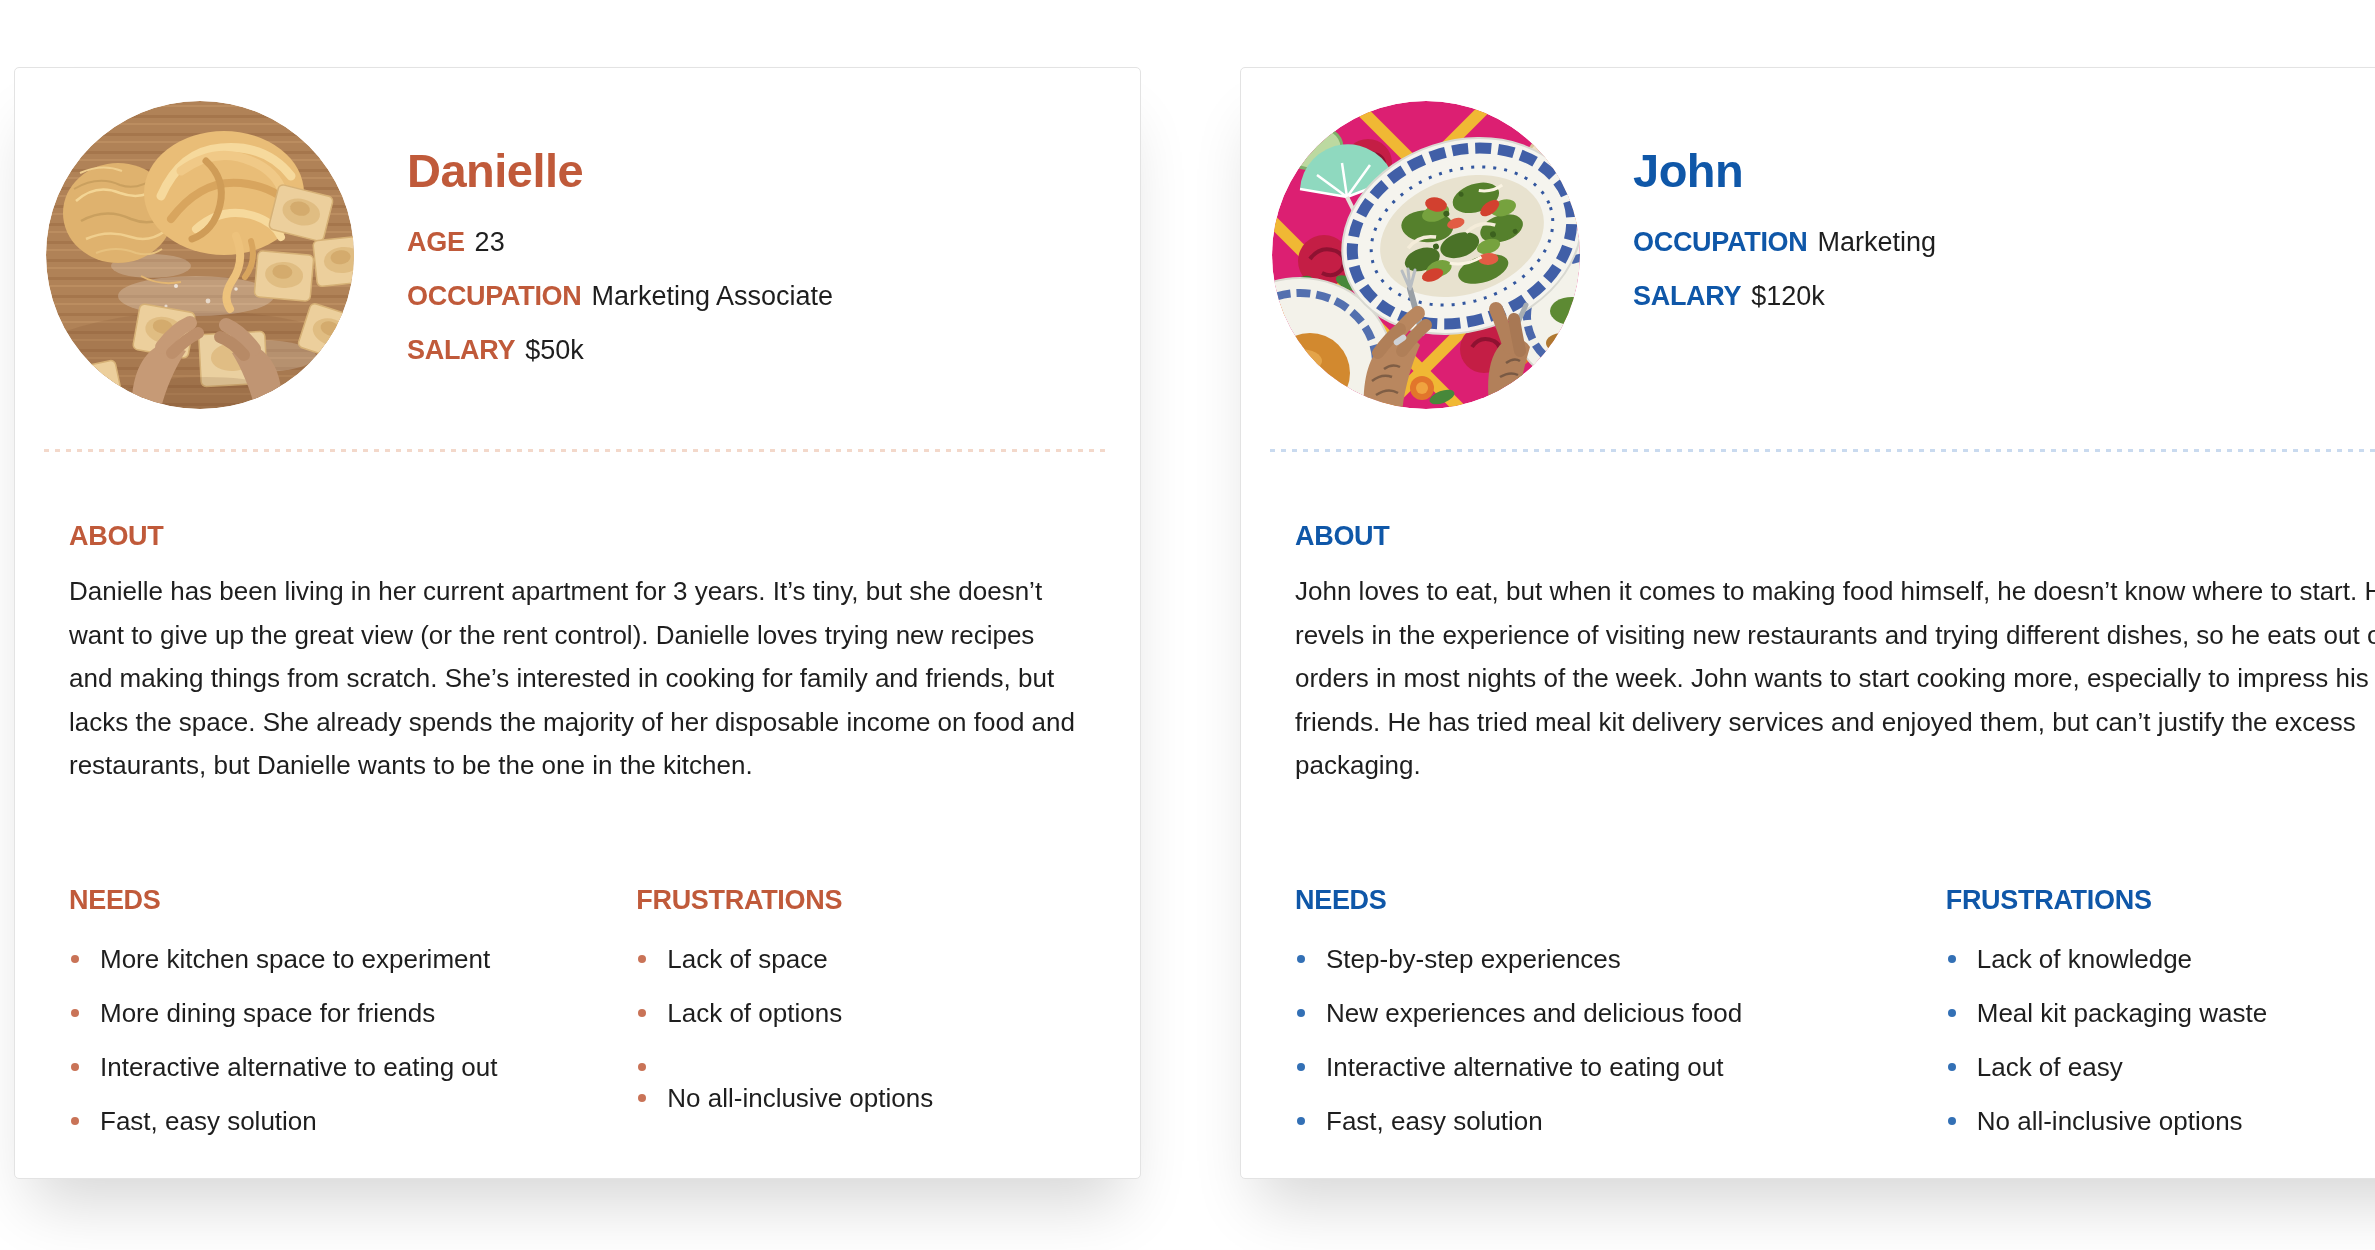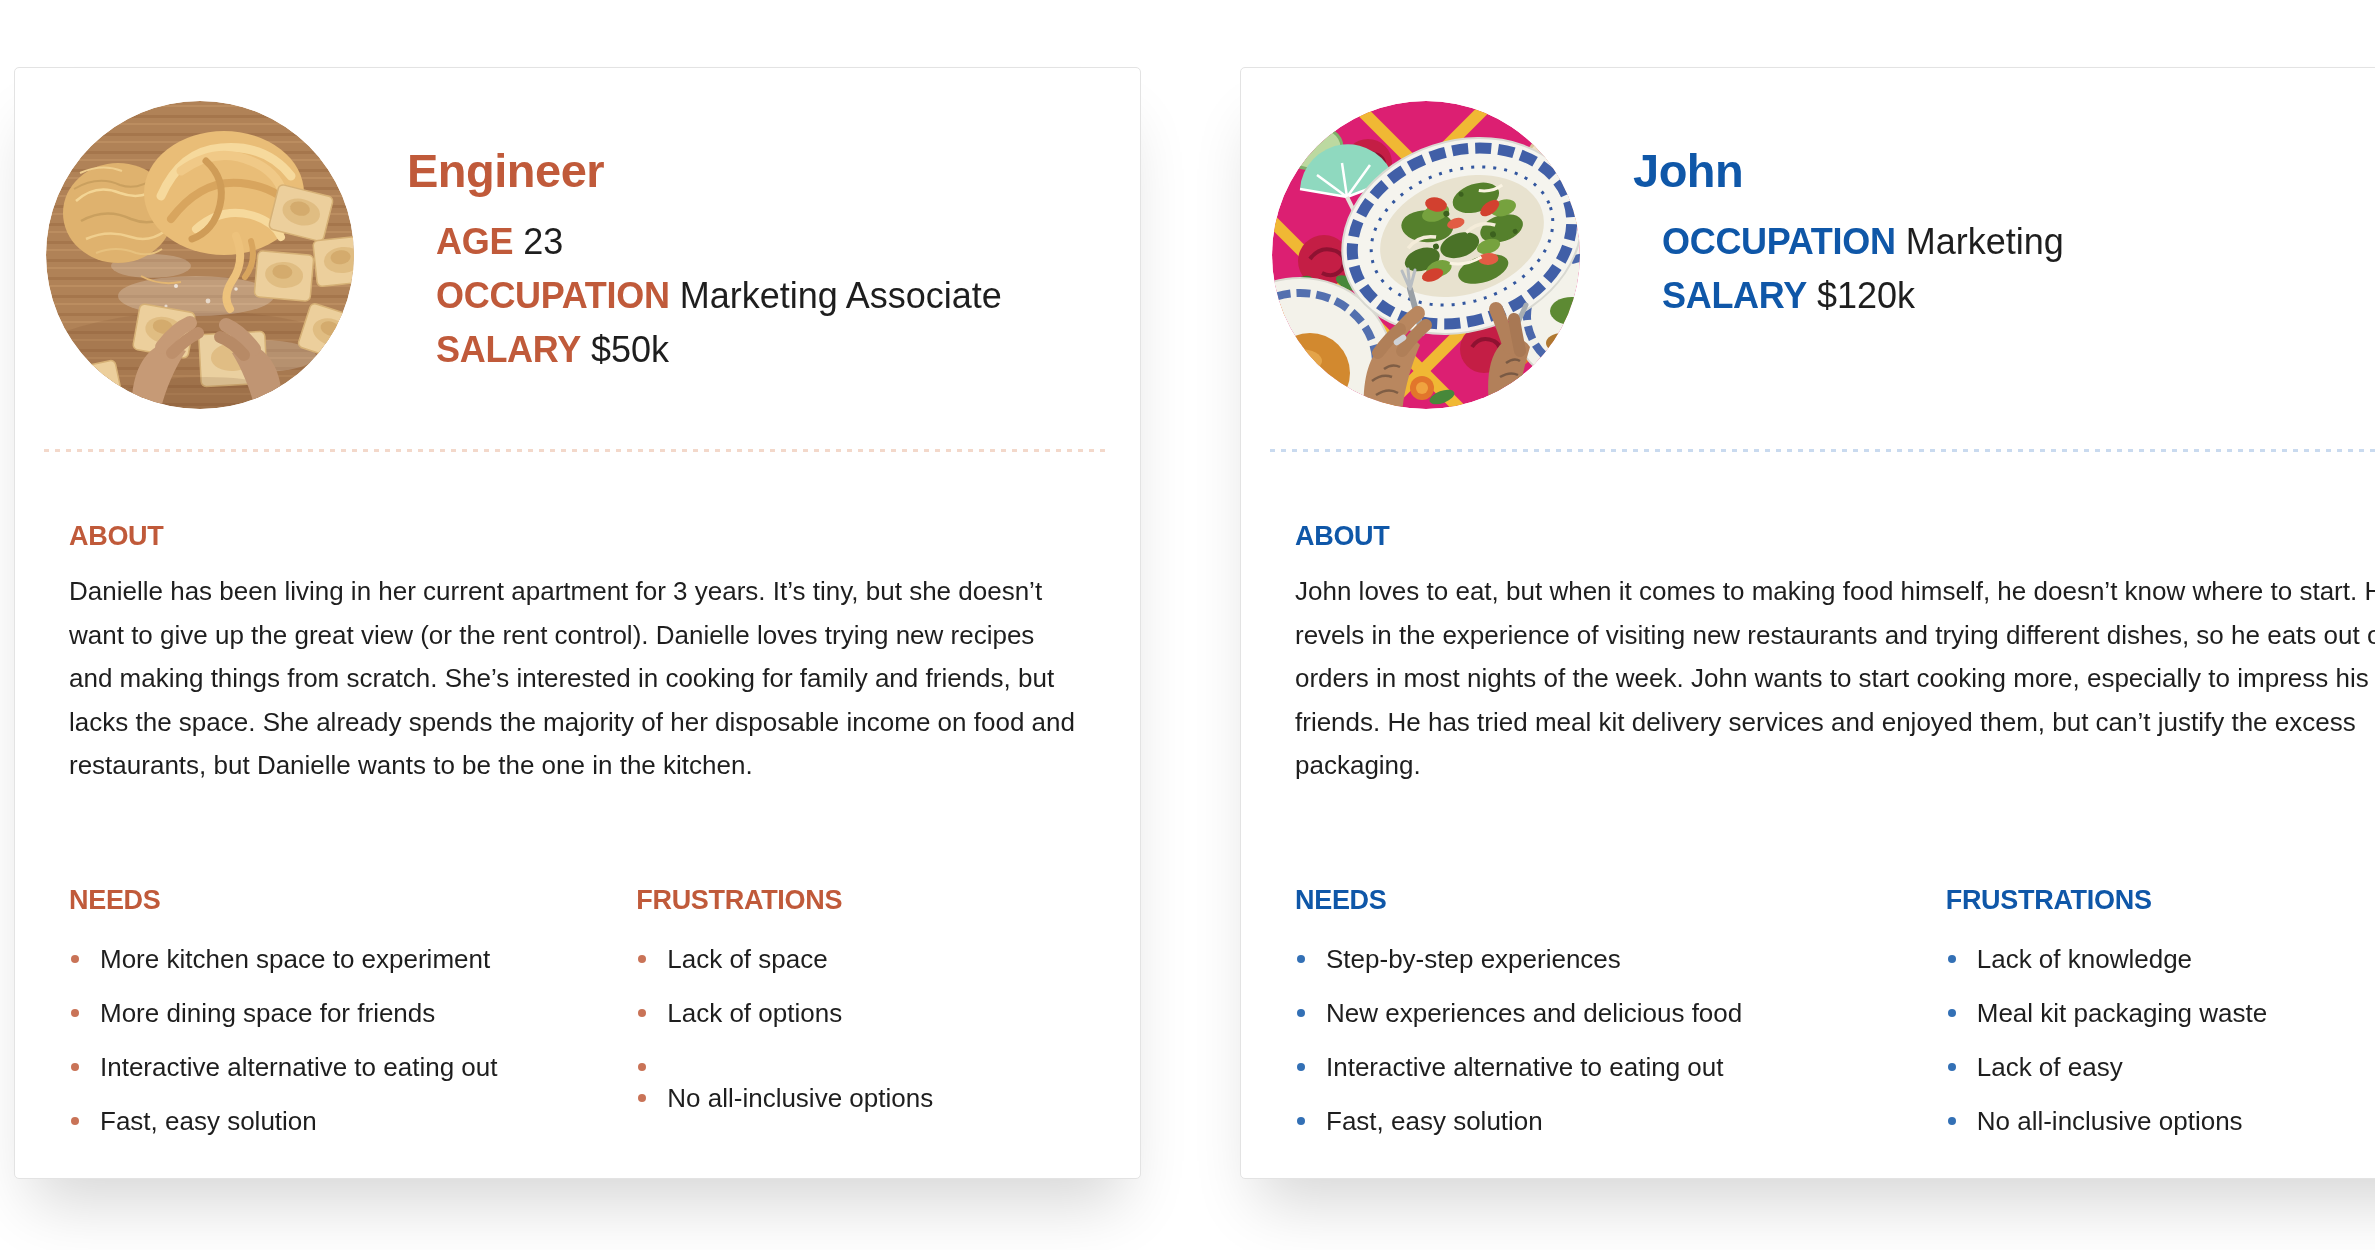--- a/index.html
+++ b/index.html
@@ -13,21 +13,21 @@
   }
   .persona-card.left{left:14px;width:1127px;}
   .persona-card.right{left:1240px;width:1276px;}
 
   .card-header{display:flex;padding:33px 0 0 31px;}
   .avatar{width:308px;height:308px;border-radius:50%;overflow:hidden;flex:none;}
   .avatar svg{display:block;width:308px;height:308px;}
   .header-info{margin-left:53px;padding-top:42px;}
   .persona-name{margin:0 0 16px 0;font-size:47px;line-height:56px;font-weight:700;
     letter-spacing:-0.5px;color:var(--accent);}
-  .field-row{font-size:36px;line-height:54px;color:#1e1e1e;margin-left:29px;}
+  .field-row{font-size:27px;line-height:54px;color:#1e1e1e;}
   .field-label{font-weight:700;color:var(--accent);letter-spacing:-0.3px;margin-right:10px;}
 
   .divider{height:3px;margin:40px 32px 0 29px;
     background:repeating-linear-gradient(to right,var(--accent-soft) 0 5px,transparent 5px 11px);}
 
   .card-body{padding:0 58px 0 54px;}
   .section-heading{margin:64px 0 0 0;font-size:27px;line-height:40px;font-weight:700;
     letter-spacing:-0.3px;color:var(--accent);}
   .about-text{margin:14px 0 0 0;font-size:26px;line-height:43.5px;color:#1e1e1e;}
 
@@ -134,21 +134,21 @@
             <path d="M86,312 C84,276 96,250 118,242 L140,250 C128,268 118,292 114,312 Z" fill="#c69a76"></path>
             <path d="M116,246 Q130,228 144,222" stroke="#c69a76" stroke-width="14" fill="none" stroke-linecap="round"></path>
             <path d="M126,252 Q140,238 152,232" stroke="#bd8f6b" stroke-width="12" fill="none" stroke-linecap="round"></path>
             <path d="M236,312 C238,278 228,252 206,244 L186,252 C196,268 206,292 210,312 Z" fill="#c09573"></path>
             <path d="M208,248 Q194,230 180,224" stroke="#c09573" stroke-width="14" fill="none" stroke-linecap="round"></path>
             <path d="M198,254 Q186,240 174,236" stroke="#b78a66" stroke-width="12" fill="none" stroke-linecap="round"></path>
           </g>
         </svg>
       </div>
       <div class="header-info">
-        <h1 class="persona-name">Engineer</h1>
+        <h1 class="persona-name">Danielle</h1>
         <div class="field-row"><span class="field-label">AGE</span><span class="field-value">23</span></div>
         <div class="field-row"><span class="field-label">OCCUPATION</span><span class="field-value">Marketing Associate</span></div>
         <div class="field-row"><span class="field-label">SALARY</span><span class="field-value">$50k</span></div>
       </div>
     </div>
     <div class="divider"></div>
     <div class="card-body">
       <h2 class="section-heading">ABOUT</h2>
       <p class="about-text">Danielle has been living in her current apartment for 3 years. It’s tiny, but she doesn’t want to give up the great view (or the rent control). Danielle loves trying new recipes and making things from scratch. She’s interested in cooking for family and friends, but lacks the space. She already spends the majority of her disposable income on food and restaurants, but Danielle wants to be the one in the kitchen.</p>
       <div class="lists">

